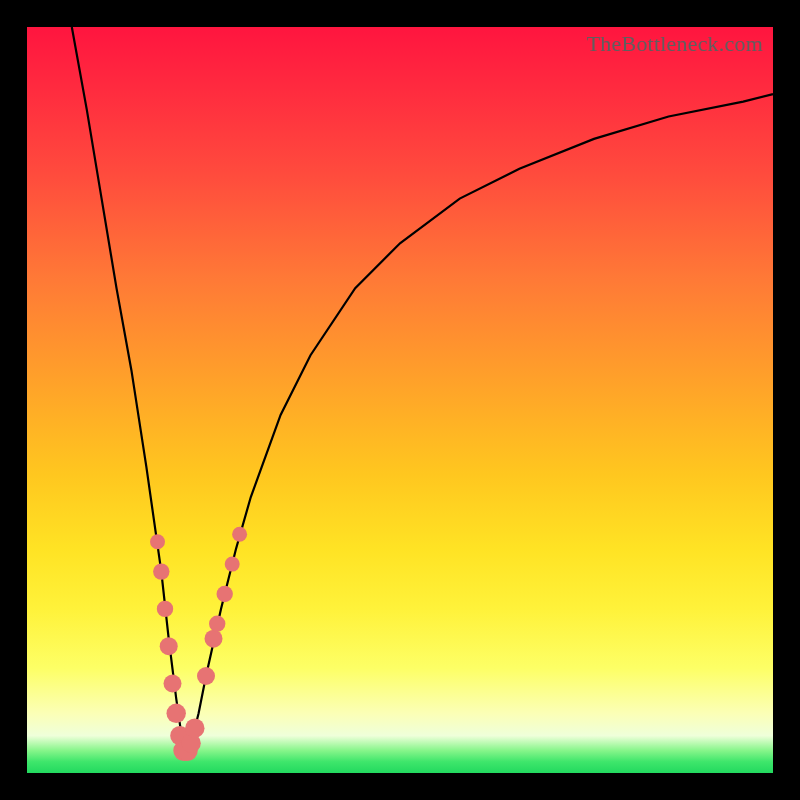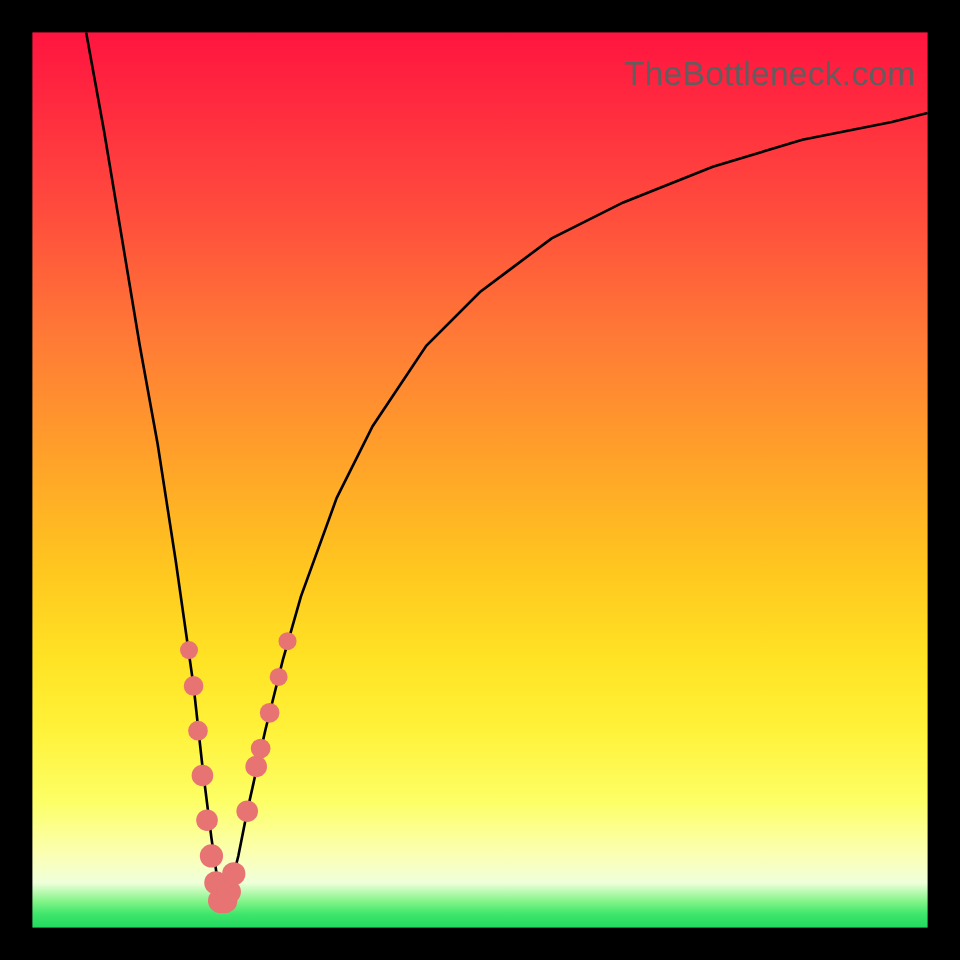--- a/index.html
+++ b/index.html
@@ -37,27 +37,28 @@
       #fdff66 86%,
       #fbffb6 92%,
       #efffda 95%,
       #86f58a 97%,
       #3ee66b 98.5%,
       #22d95f 100%
     );
   }
   .watermark {
     position: absolute;
-    top: 19px;
+    top: 4px;
     right: 10px;
-    font-size: 28px;
+    font-size: 22px;
     font-weight: 500;
     color: #5f5f5f;
     letter-spacing: 0.2px;
     user-select: none;
+    font-family: Liberation Serif, serif;
   }
   svg.curve {
     position: absolute;
     left: 0;
     top: 0;
     width: 746px;
     height: 746px;
     overflow: visible;
   }
   .marker {

